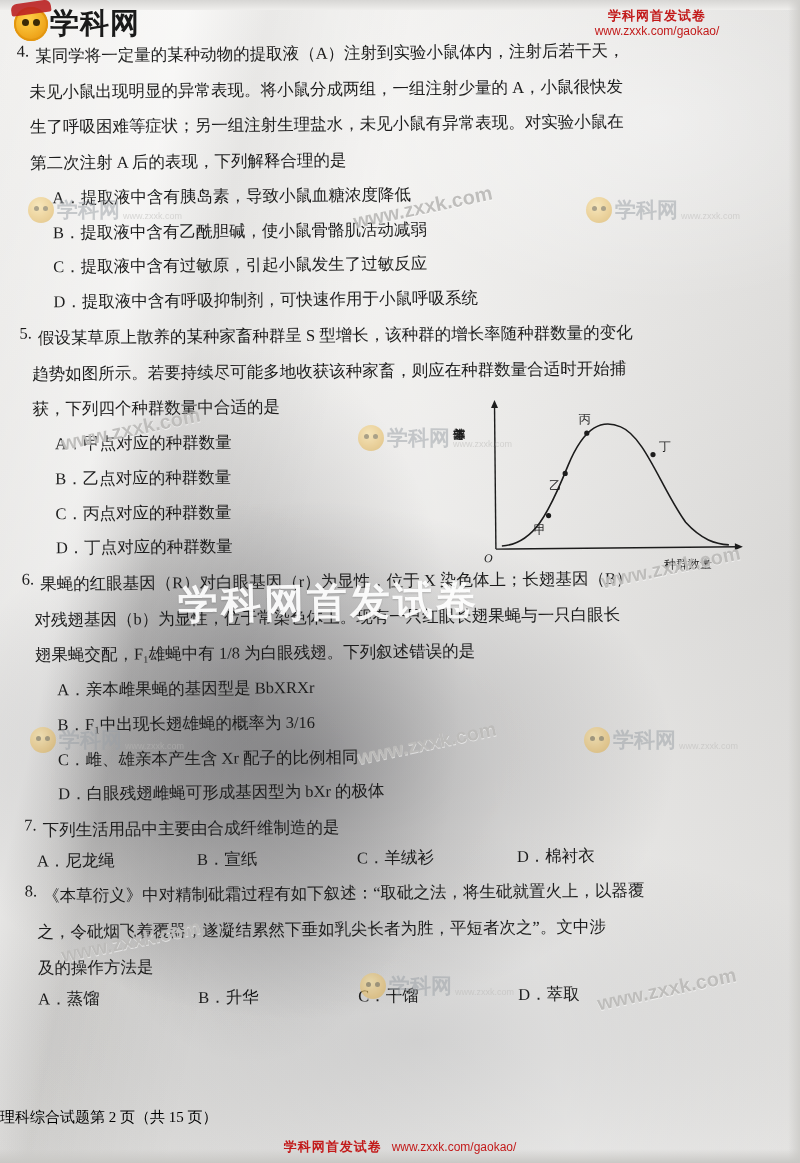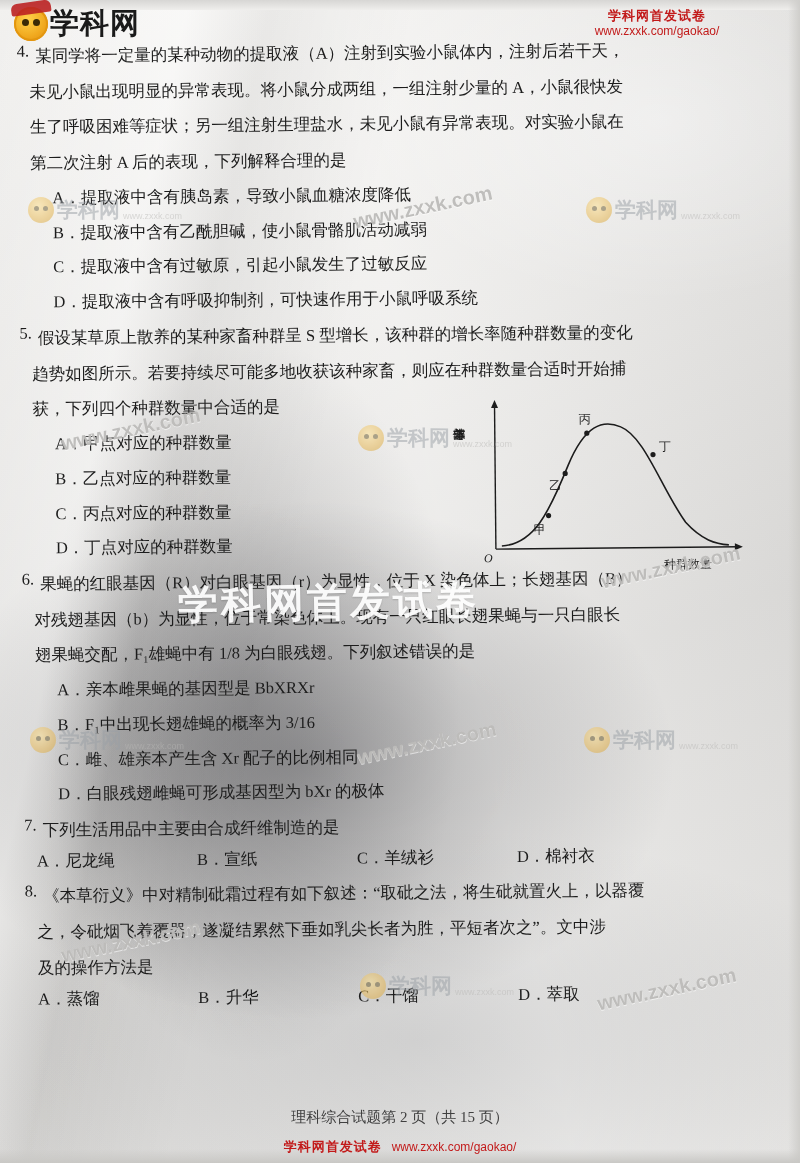--- a/index.html
+++ b/index.html
@@ -96,21 +96,21 @@
 
   #wm-center{
     left:178px;top:575px;
     font-size:40px;font-weight:bold;color:#ffffff;
     font-family:"Liberation Sans",sans-serif;letter-spacing:3px;
     text-shadow:0 1px 2px rgba(0,0,0,.18);
     transform:rotate(-1deg);opacity:.92;
   }
 
   
-  #pagefoot{position:absolute;left:0;right:0;bottom:36px;text-align:center;font-size:15px;color:#404040;}
+  #pagefoot{position:absolute;left:0;right:0;bottom:36px;text-align:left;font-size:15px;color:#000000;}
 </style>
 </head>
 <body>
 
 <div id="paper"></div>
 <div class="edge-top"></div>
 <div class="edge-right"></div>
 <div class="edge-bottom"></div>
 
 <div id="logo-top-left">

